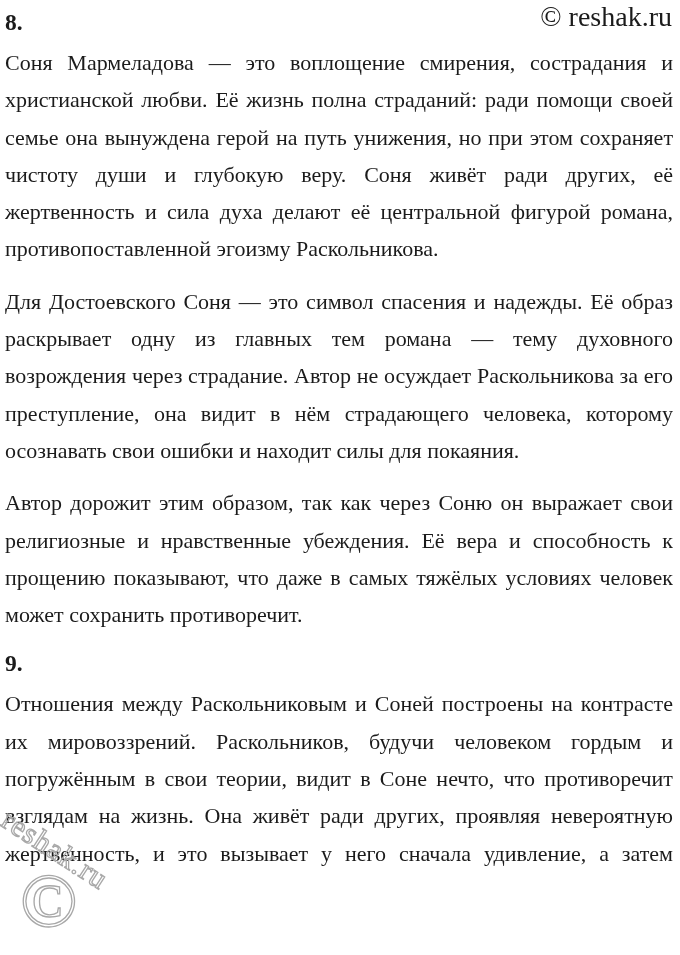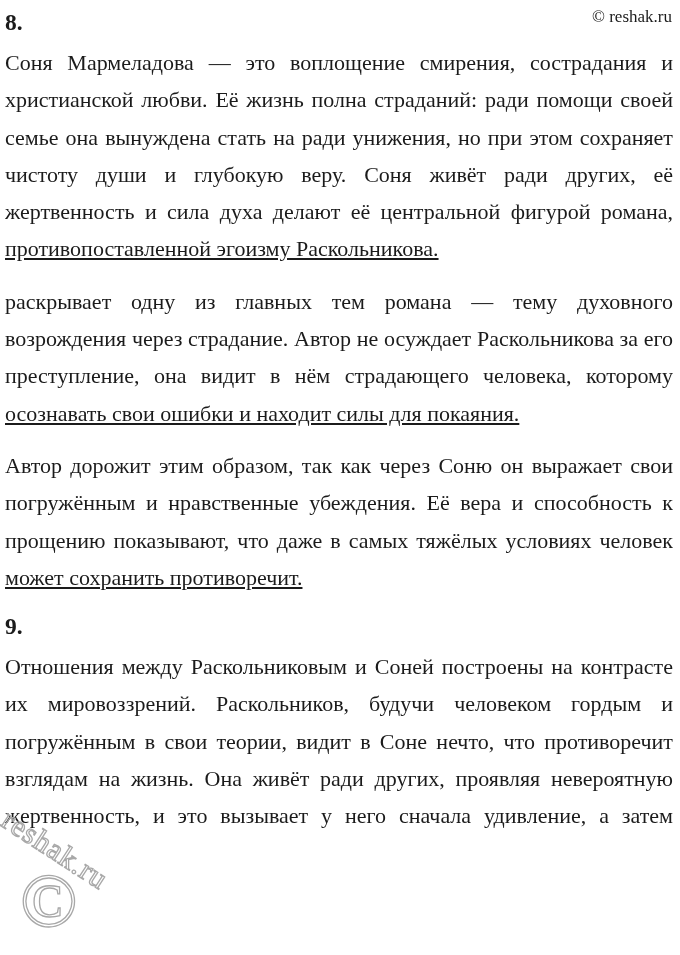--- a/index.html
+++ b/index.html
@@ -9,21 +9,21 @@
     height: 955px;
     background: #ffffff;
     overflow: hidden;
     font-family: "Liberation Serif", "DejaVu Serif", serif;
     color: #1b1b1b;
   }
   .copyright {
     position: absolute;
     top: 3px;
     right: 8px;
-    font-size: 17px;
+    font-size: 28px;
     line-height: 28px;
     white-space: nowrap;
     z-index: 2;
   }
   .content {
     position: absolute;
     left: 5px;
     top: 6px;
     width: 668px;
     z-index: 1;
@@ -39,21 +39,21 @@
   .section:nth-child(2) > .paragraph:first-of-type { margin-top: 14px; }
   .text-line {
     font-size: 22px;
     line-height: 37.3px;
     height: 37.3px;
     white-space: normal;
     text-align: justify;
     text-align-last: justify;
     overflow: hidden;
   }
-  .text-line.para-last { text-align-last: left; text-decoration: underline; }
+  .text-line.para-last { text-align-last: left; }
   
   .wm {
     position: absolute;
     z-index: 3;
     pointer-events: none;
     color: transparent;
     -webkit-text-stroke: 1.3px #a8a8a8;
     user-select: none;
   }
   @supports not (-webkit-text-stroke: 1px #000) {
@@ -81,34 +81,35 @@
 
 <div class="page">
   <div class="copyright">© reshak.ru</div>
 
   <div class="content">
       <div class="section">
         <div class="section-number">8.</div>
         <div class="paragraph">
           <div class="text-line">Соня Мармеладова — это воплощение смирения, сострадания и</div>
           <div class="text-line">христианской любви. Её жизнь полна страданий: ради помощи своей</div>
-          <div class="text-line">семье она вынуждена стать на ради унижения, но при этом сохраняет</div>
+          <div class="text-line">семье она вынуждена герой на путь унижения, но при этом сохраняет</div>
           <div class="text-line">чистоту души и глубокую веру. Соня живёт ради других, её</div>
           <div class="text-line">жертвенность и сила духа делают её центральной фигурой романа,</div>
           <div class="text-line para-last">противопоставленной эгоизму Раскольникова.</div>
         </div>
         <div class="paragraph">
+          <div class="text-line">Для Достоевского Соня — это символ спасения и надежды. Её образ</div>
           <div class="text-line">раскрывает одну из главных тем романа — тему духовного</div>
           <div class="text-line">возрождения через страдание. Автор не осуждает Раскольникова за его</div>
           <div class="text-line">преступление, она видит в нём страдающего человека, которому нужна</div>
           <div class="text-line para-last">осознавать свои ошибки и находит силы для покаяния.</div>
         </div>
         <div class="paragraph">
           <div class="text-line">Автор дорожит этим образом, так как через Соню он выражает свои</div>
-          <div class="text-line">погружённым и нравственные убеждения. Её вера и способность к</div>
+          <div class="text-line">религиозные и нравственные убеждения. Её вера и способность к</div>
           <div class="text-line">прощению показывают, что даже в самых тяжёлых условиях человек</div>
           <div class="text-line para-last">может сохранить противоречит.</div>
         </div>
       </div>
       <div class="section">
         <div class="section-number">9.</div>
         <div class="paragraph">
           <div class="text-line">Отношения между Раскольниковым и Соней построены на контрасте</div>
           <div class="text-line">их мировоззрений. Раскольников, будучи человеком гордым и</div>
           <div class="text-line">погружённым в свои теории, видит в Соне нечто, что противоречит его</div>

